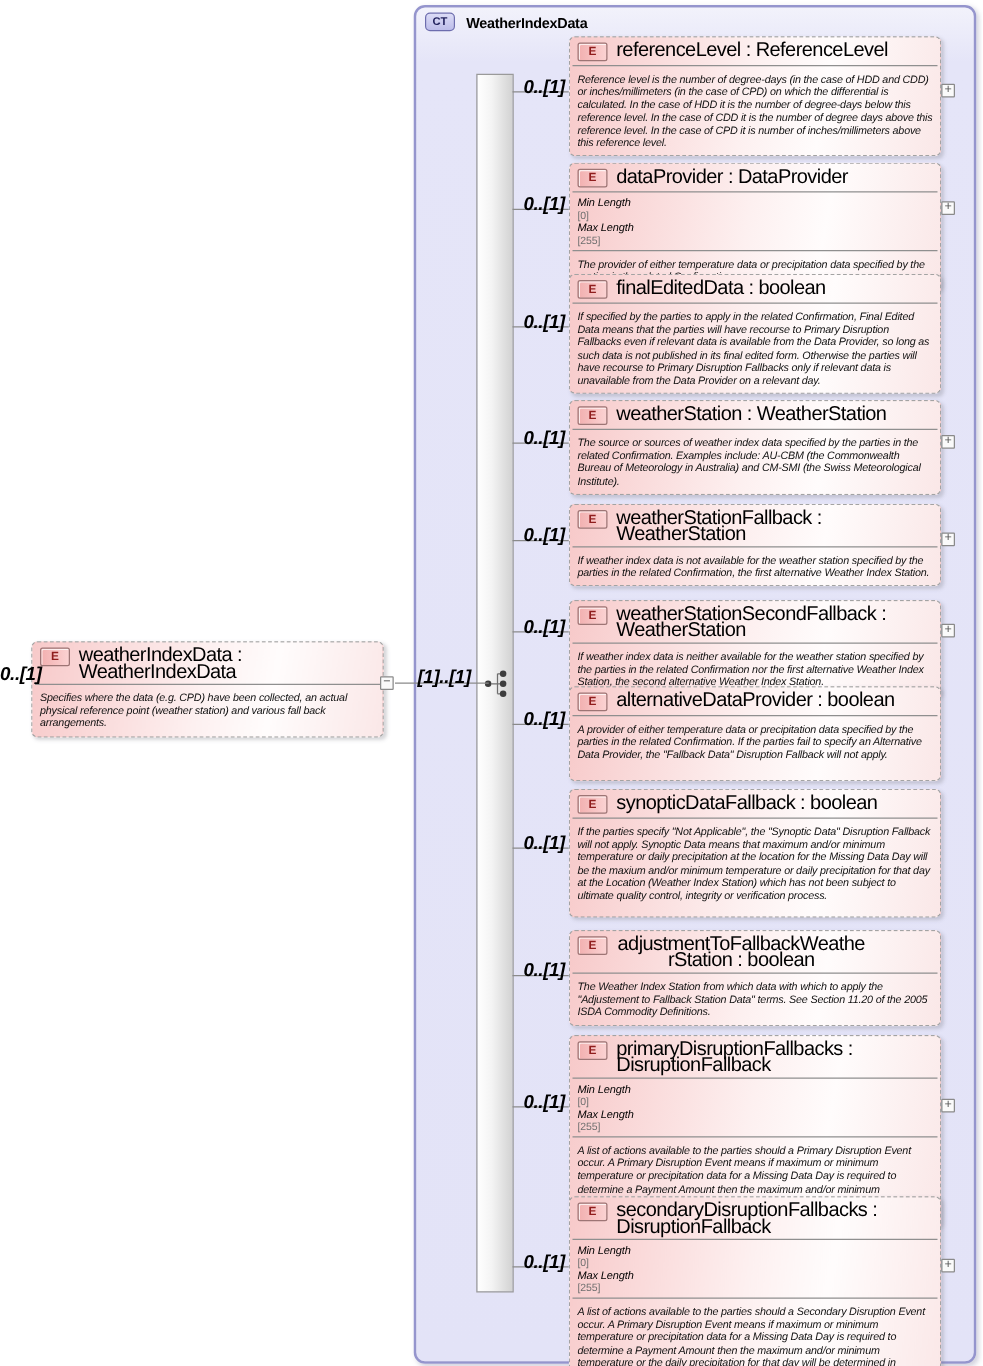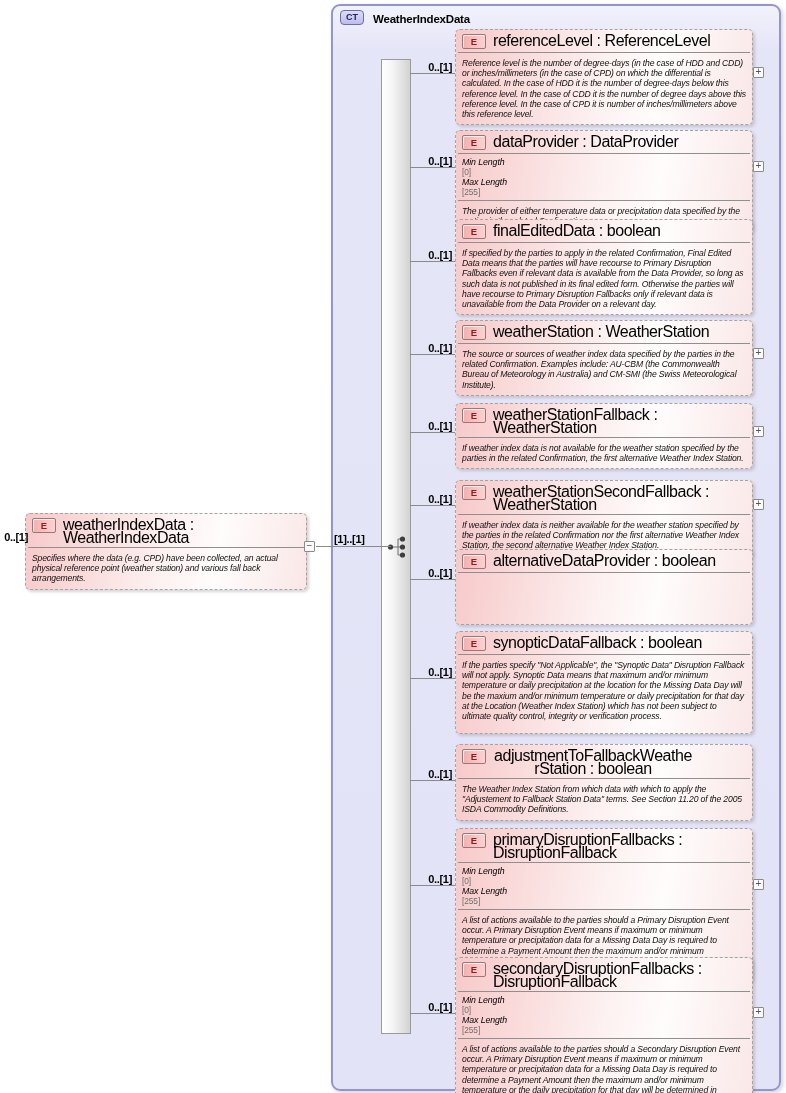--- a/index.html
+++ b/index.html
@@ -40,21 +40,21 @@
   .divider{height:1px;background:#8f8f8f;margin:1px 2px 2px;}
   .el-facets{padding:1px 6px 2px;}
   .facet-row{display:flex;font-size:8.8px;font-style:italic;line-height:10px;letter-spacing:-0.1px;flex-direction:column;}
   .facet-name{width:58px;color:#000;}
   .facet-value{color:#6f6f6f;font-style:normal;font-size:8.4px;}
   .el-desc{padding:3px 6px 5px;font-style:italic;font-size:8.6px;line-height:10.2px;
     letter-spacing:-0.15px;color:#101010;}
 
   
   .conn-line{position:absolute;height:1px;background:#8a8a8a;}
-  .card-label{position:absolute;font-size:11px;font-weight:bold;
+  .card-label{position:absolute;font-size:15px;font-weight:bold;font-style:italic;
     color:#000;letter-spacing:-0.3px;text-align:right;white-space:nowrap;}
   .expand-btn,.collapse-btn{position:absolute;width:11px;height:11px;box-sizing:border-box;
     background:#fafafa;border:1px solid #8a8a8a;border-radius:1px;color:#555;
     font-size:10px;line-height:8px;text-align:center;cursor:pointer;}
 </style>
 </head>
 <body>
 
 <div class="canvas">
 
@@ -173,20 +173,21 @@
       <div class="conn-line" style="left: 410px; top: 505px; width: 45px;"></div>
       <div class="card-label" style="left: 416px; top: 493px; width: 36px;">0..[1]</div>
       <div class="expand-btn" style="left: 753px; top: 499px;">+</div>
       <div class="el-box" style="top: 549px; min-height: 76px;">
     <div class="el-header">
       <span class="e-badge el-badge">E</span>
       <span class="el-label">alternativeDataProvider : boolean</span>
     </div>
     <div class="divider"></div>
 
+    <div class="el-desc">A provider of either temperature data or precipitation data specified by the parties in the related Confirmation. If the parties fail to specify an Alternative Data Provider, the "Fallback Data" Disruption Fallback will not apply.</div>
   </div>
       <div class="conn-line" style="left: 410px; top: 579px; width: 45px;"></div>
       <div class="card-label" style="left: 416px; top: 567px; width: 36px;">0..[1]</div>
       <div class="el-box" style="top: 631px; min-height: 103px;">
     <div class="el-header">
       <span class="e-badge el-badge">E</span>
       <span class="el-label">synopticDataFallback : boolean</span>
     </div>
     <div class="divider"></div>
 

